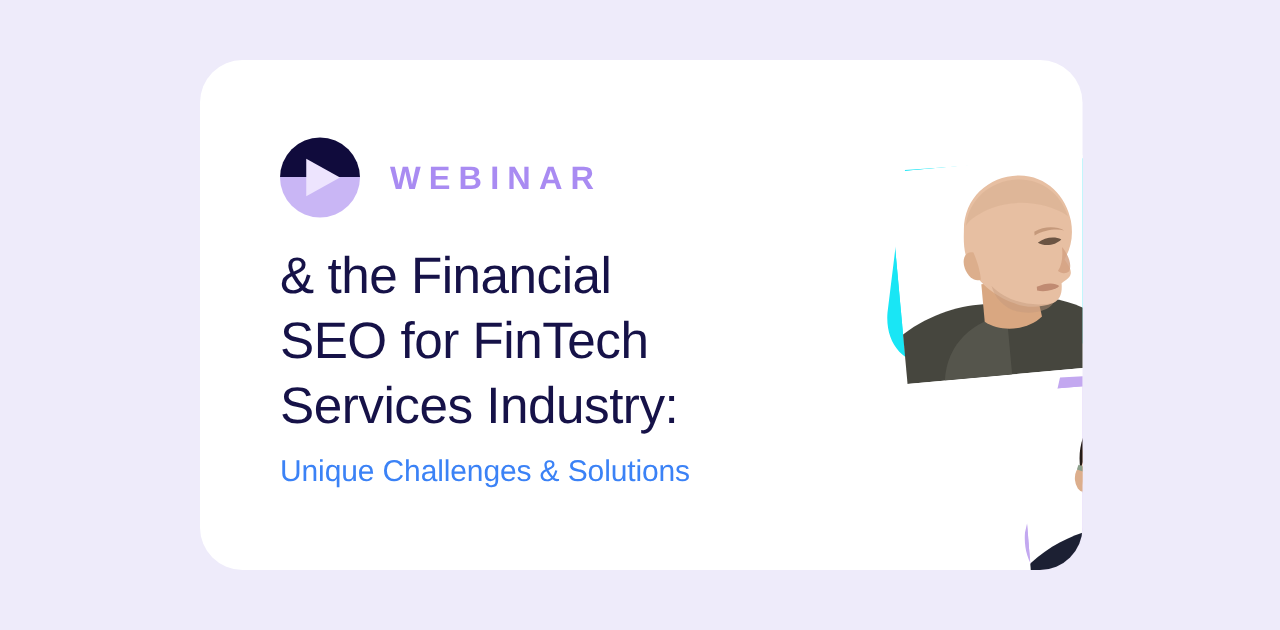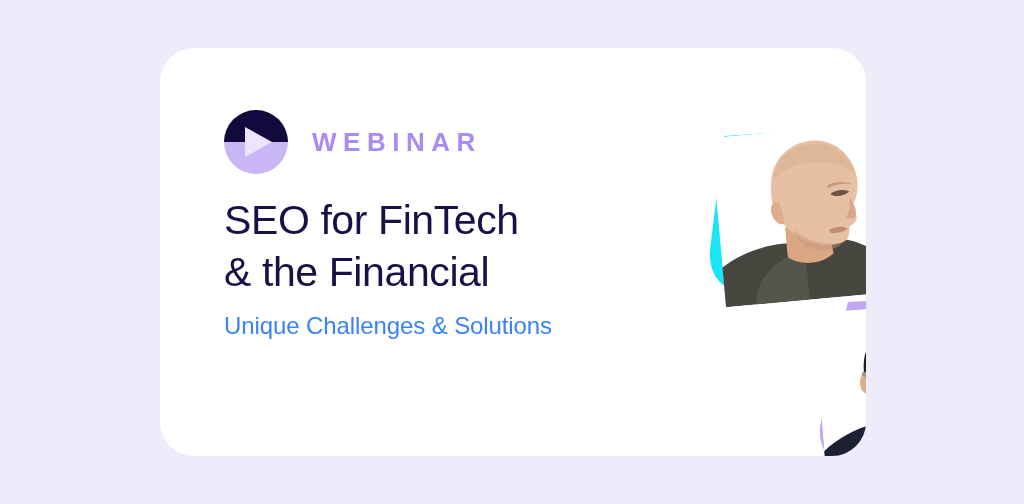--- a/index.html
+++ b/index.html
@@ -158,22 +158,23 @@
 
       <div id="eyebrow-row">
         <div id="logo-mark">
           <div class="circ"></div>
           <div class="tri"></div>
         </div>
         <div id="eyebrow-label">WEBINAR</div>
       </div>
 
       <div id="title">
+        <span class="tl">&amp; the Financial</span>
         <span class="tl">SEO for FinTech</span>
-        <span class="tl">&amp; the Financial</span>
+        <span class="tl">Services Industry:</span>
       </div>
 
       <div id="subtitle">Unique Challenges &amp; Solutions</div>
     </div>
 
     <div class="speaker" id="speaker-1">
       <svg class="blob" width="190" height="180" viewBox="0 0 190 180">
         <path fill="#19E6F5" d="M18,14 L168,4 L176,112 C176,146 150,170 118,170 C100,170 86,162 78,150
                  C70,162 56,170 40,170 C16,170 2,152 4,128 Z"></path>
       </svg>

